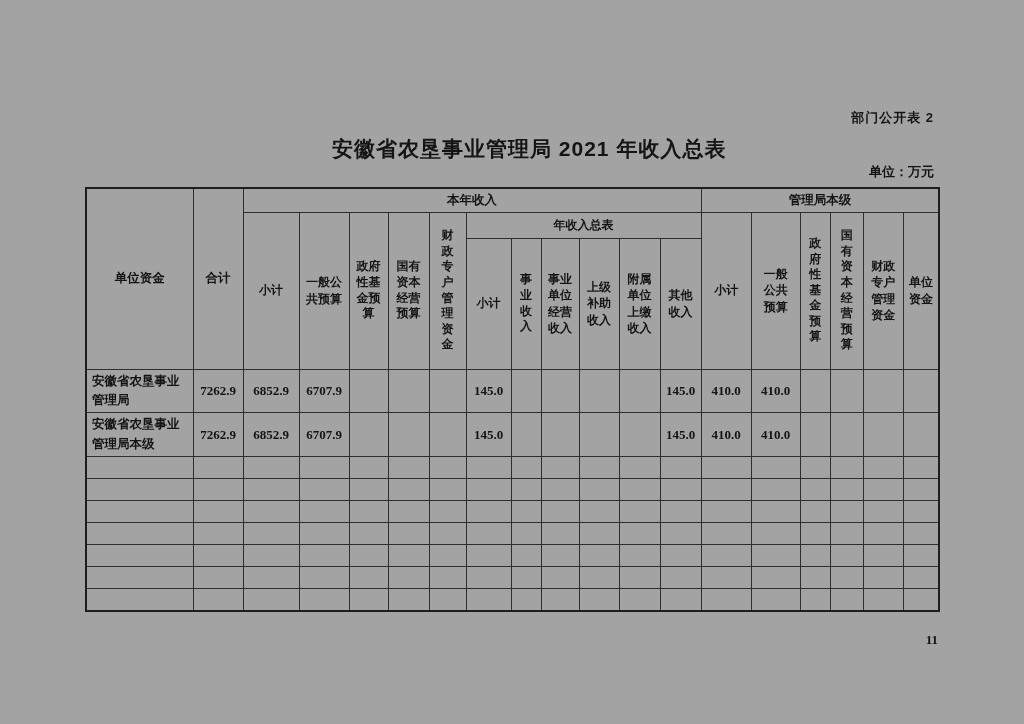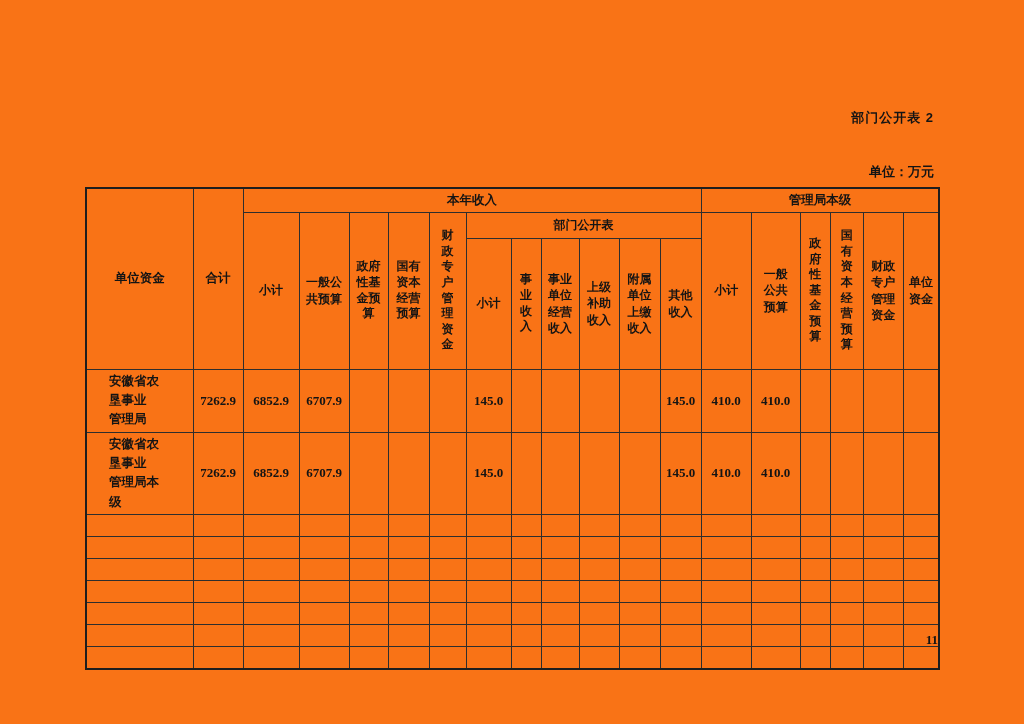--- a/index.html
+++ b/index.html
@@ -1,18 +1,18 @@
 <!DOCTYPE html>
 <html><head>
 <meta charset="utf-8">
 <style>
   html,body { margin:0; padding:0; }
   .page {
     position:relative; width:1024px; height:724px;
-    background:#f97316; color:#141414; overflow:hidden;
+    background:#a3a3a3; color:#141414; overflow:hidden;
     font-family:"Liberation Sans","DejaVu Sans",sans-serif;
   }
   .doc-label {
     position:absolute; top:109px; right:90px;
     font-size:13px; font-weight:bold; letter-spacing:1px;
   }
   .title {
     position:absolute; top:135px; left:332px;
     font-size:21px; font-weight:bold; letter-spacing:1px;
   }
@@ -39,31 +39,32 @@
   tr.hrow1 th { font-size:12.5px;margin-left:28px; }
   tr.hrow2 { height:26px; }
   tr.hrow3 { height:131px; }
   th.vstack { line-height:1.3; }
   tbody td {
     font-family:"Liberation Serif","DejaVu Serif",serif;
     font-weight:bold; font-size:13px;
   }
   tbody td.name {
     font-family:"Liberation Sans","DejaVu Sans",sans-serif;
-    font-size:12.5px; text-align:left; padding:2px 22px; line-height:1.55;margin-top:48px;
+    font-size:12.5px; text-align:left; padding:2px 5px; line-height:1.55;margin-top:48px;
   }
   tr.data { height:38px; }
   tr.empty { height:22px; }
 </style>
 </head>
 <body>
 
 <div class="page">
 
   <div class="doc-label">部门公开表 2</div>
+  <div class="title">安徽省农垦事业管理局 2021 年收入总表</div>
   <div class="unit-note">单位：万元</div>
 
   <table class="income">
     <colgroup>
       <col style="width:107px">
         <col style="width:50px">
         <col style="width:56px">
       <col style="width:50px">
         <col style="width:39px">
         <col style="width:41px">
@@ -101,21 +102,21 @@
 经营
 预算</th>
         <th rowspan="2" class="vstack">财
 政
 专
 户
 管
 理
 资
 金</th>
-        <th colspan="6">部门公开表</th>
+        <th colspan="6">年收入总表</th>
         <th rowspan="2">小计</th>
         <th rowspan="2">一般
 公共
 预算</th>
         <th rowspan="2" class="vstack">政
 府
 性
 基
 金
 预

